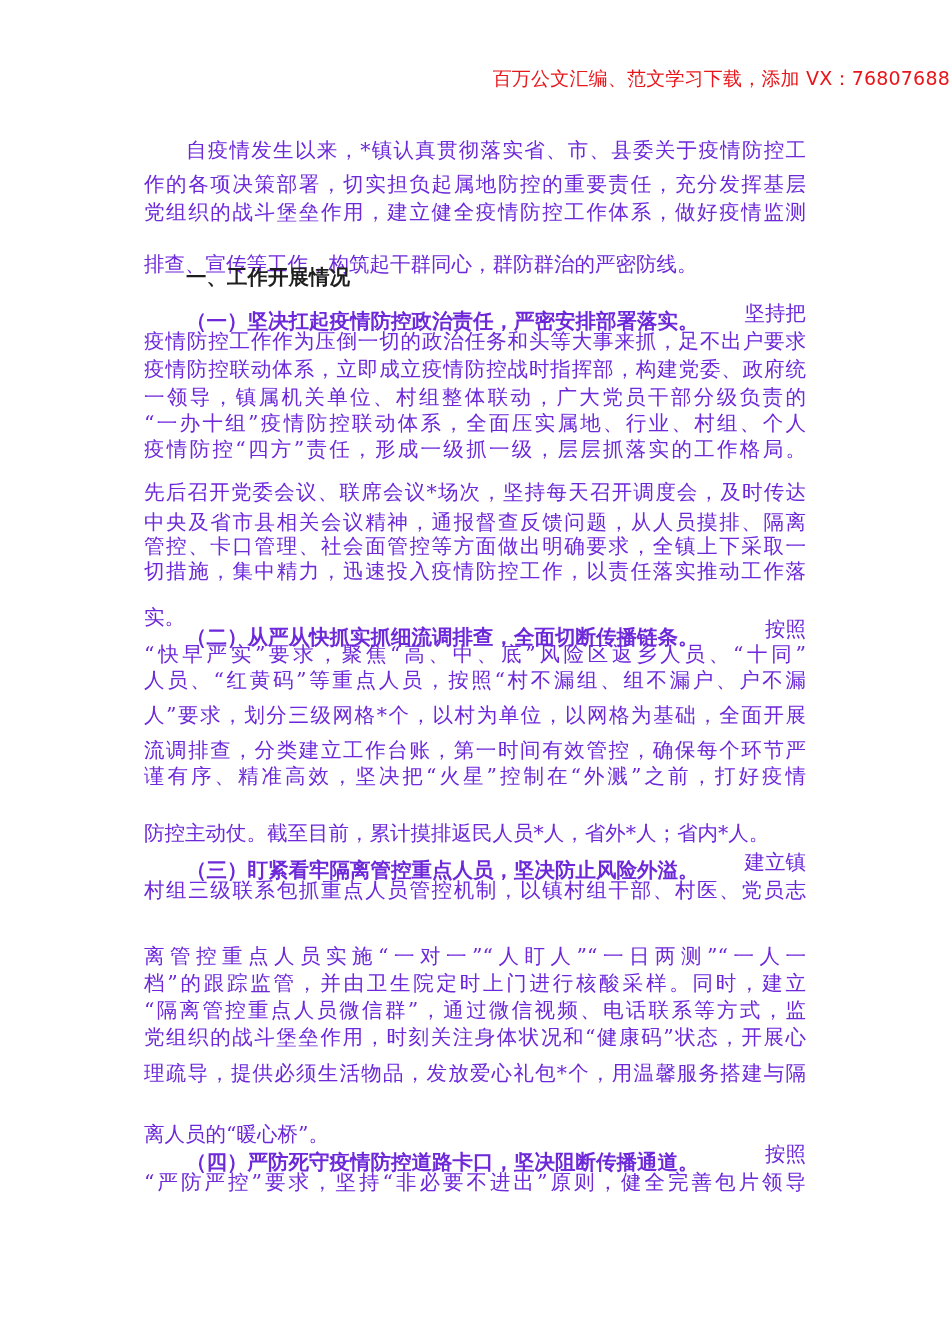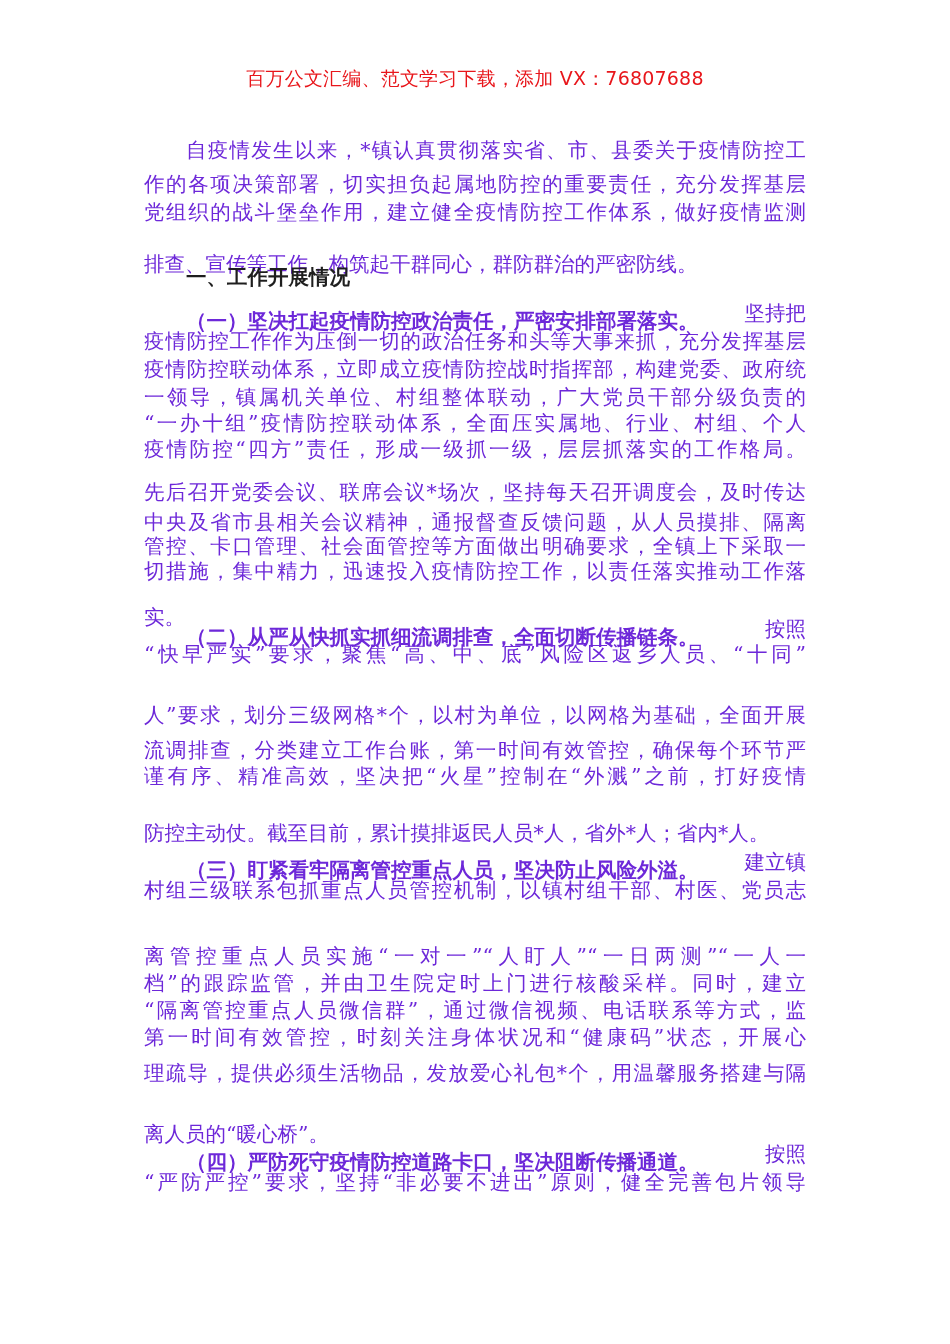--- a/index.html
+++ b/index.html
@@ -1,19 +1,19 @@
 <!DOCTYPE html>
 <html><head>
 <meta charset="utf-8">
 <style>
   html, body { margin: 0; padding: 0; background: #ffffff; }
   body { width: 950px; height: 1344px; position: relative; overflow: hidden; }
   .page { position: absolute; left: 0; top: 0; width: 950px; height: 1344px; background: #ffffff; }
   .header {
-    position: absolute; left: 0; top: 66px; width: 950px; text-align: center;
+    position: absolute; left: 0; top: 66px; width: 950px; text-align: right;
     font-family: "DejaVu Sans", "Liberation Sans", sans-serif;
     font-size: 19px; color: #e8161b; letter-spacing: 0.2px;
   }
   .line {
     position: absolute; left: 144px; width: 662px; height: 26px;
     font-family: "DejaVu Serif", "Liberation Serif", serif;
     font-size: 20.5px; line-height: 26px; color: #6d28d9;
     text-align: justify; text-align-last: justify; white-space: nowrap; overflow: visible;
   }
   .line.last { text-align-last: left; margin-top: 24px; }
@@ -38,54 +38,55 @@
   <div class="line last" style="top:227px">排查、宣传等工作，构筑起干群同心，群防群治的严密防线。</div>
 
   <div class="heading" style="top:264px">一、工作开展情况</div>
 
   <div class="line indent" style="top:300px">
     <span class="just">
       <span class="bold">（一）坚决扛起疫情防控政治责任，严密安排部署落实。</span>
       <span>坚持把</span>
     </span>
   </div>
-  <div class="line" style="top:328px">疫情防控工作作为压倒一切的政治任务和头等大事来抓，充分发挥基层</div>
+  <div class="line" style="top:328px">疫情防控工作作为压倒一切的政治任务和头等大事来抓，足不出户要求</div>
   <div class="line" style="top:356px">疫情防控联动体系，立即成立疫情防控战时指挥部，构建党委、政府统</div>
   <div class="line" style="top:384px">一领导，镇属机关单位、村组整体联动，广大党员干部分级负责的</div>
   <div class="line" style="top:410px">“一办十组”疫情防控联动体系，全面压实属地、行业、村组、个人</div>
   <div class="line" style="top:436px">疫情防控“四方”责任，形成一级抓一级，层层抓落实的工作格局。</div>
   <div class="line" style="top:479px">先后召开党委会议、联席会议*场次，坚持每天召开调度会，及时传达</div>
   <div class="line" style="top:509px">中央及省市县相关会议精神，通报督查反馈问题，从人员摸排、隔离</div>
   <div class="line" style="top:533px">管控、卡口管理、社会面管控等方面做出明确要求，全镇上下采取一</div>
   <div class="line" style="top:558px">切措施，集中精力，迅速投入疫情防控工作，以责任落实推动工作落</div>
   <div class="line last" style="top:580px">实。</div>
 
   <div class="line indent" style="top:616px">
     <span class="just">
       <span class="bold">（二）从严从快抓实抓细流调排查，全面切断传播链条。</span>
       <span>按照</span>
     </span>
   </div>
   <div class="line" style="top:641px">“快早严实”要求，聚焦“高、中、底”风险区返乡人员、“十同”</div>
+  <div class="line" style="top:667px">人员、“红黄码”等重点人员，按照“村不漏组、组不漏户、户不漏</div>
   <div class="line" style="top:702px">人”要求，划分三级网格*个，以村为单位，以网格为基础，全面开展</div>
   <div class="line" style="top:737px">流调排查，分类建立工作台账，第一时间有效管控，确保每个环节严</div>
   <div class="line" style="top:763px">谨有序、精准高效，坚决把“火星”控制在“外溅”之前，打好疫情</div>
   <div class="line last" style="top:796px">防控主动仗。截至目前，累计摸排返民人员*人，省外*人；省内*人。</div>
 
   <div class="line indent" style="top:849px">
     <span class="just">
       <span class="bold">（三）盯紧看牢隔离管控重点人员，坚决防止风险外溢。</span>
       <span>建立镇</span>
     </span>
   </div>
   <div class="line" style="top:877px">村组三级联系包抓重点人员管控机制，以镇村组干部、村医、党员志</div>
   <div class="line" style="top:943px">离管控重点人员实施“一对一”“人盯人”“一日两测”“一人一</div>
   <div class="line" style="top:970px">档”的跟踪监管，并由卫生院定时上门进行核酸采样。同时，建立</div>
   <div class="line" style="top:997px">“隔离管控重点人员微信群”，通过微信视频、电话联系等方式，监</div>
-  <div class="line" style="top:1024px">第一时间有效管控，时刻关注身体状况和“健康码”状态，开展心</div>
+  <div class="line" style="top:1024px">党组织的战斗堡垒作用，时刻关注身体状况和“健康码”状态，开展心</div>
   <div class="line" style="top:1060px">理疏导，提供必须生活物品，发放爱心礼包*个，用温馨服务搭建与隔</div>
   <div class="line last" style="top:1097px">离人员的“暖心桥”。</div>
 
   <div class="line indent" style="top:1141px">
     <span class="just">
       <span class="bold">（四）严防死守疫情防控道路卡口，坚决阻断传播通道。</span>
       <span>按照</span>
     </span>
   </div>
   <div class="line" style="top:1169px">“严防严控”要求，坚持“非必要不进出”原则，健全完善包片领导</div>

